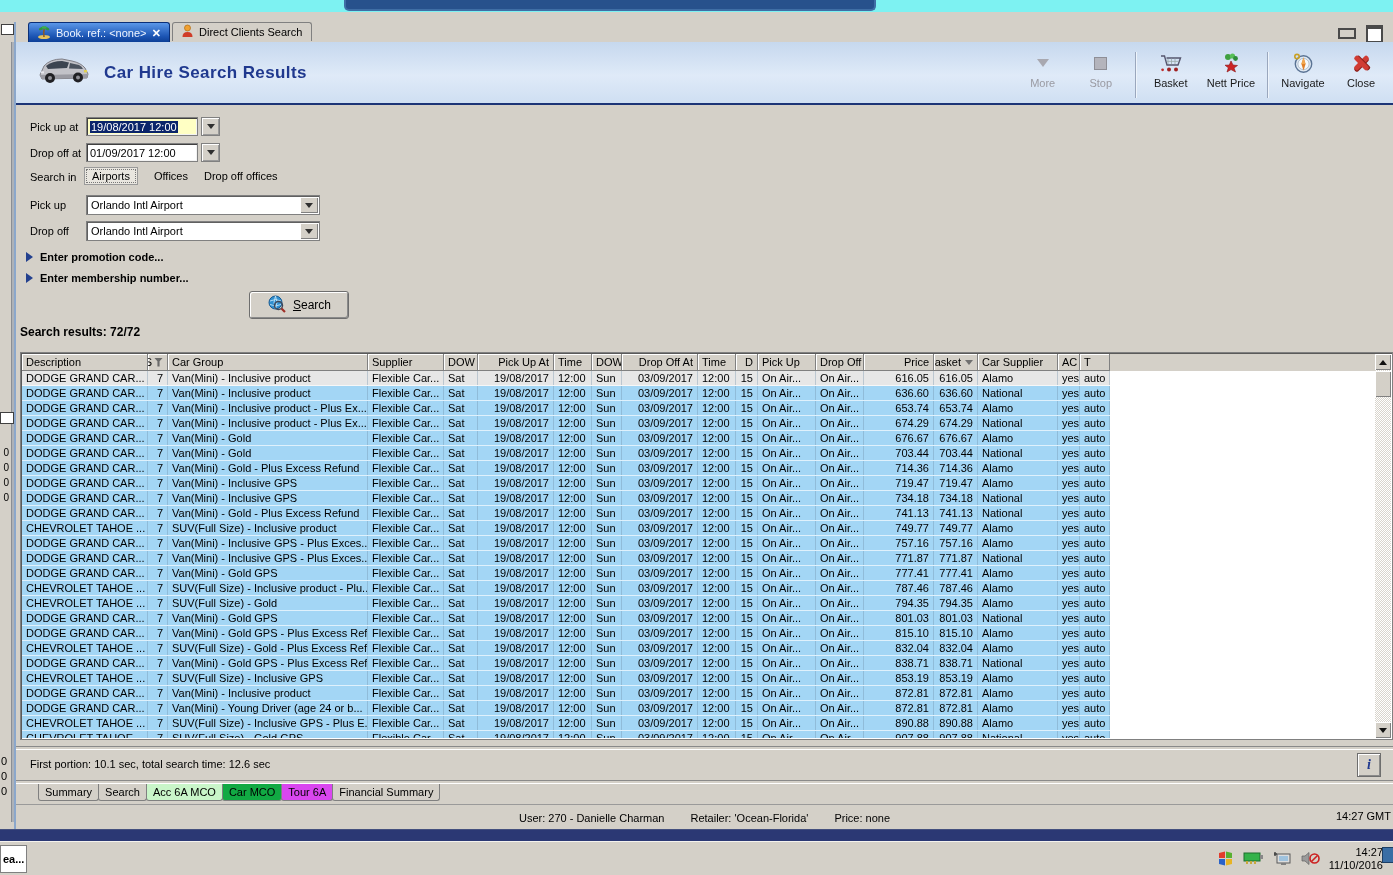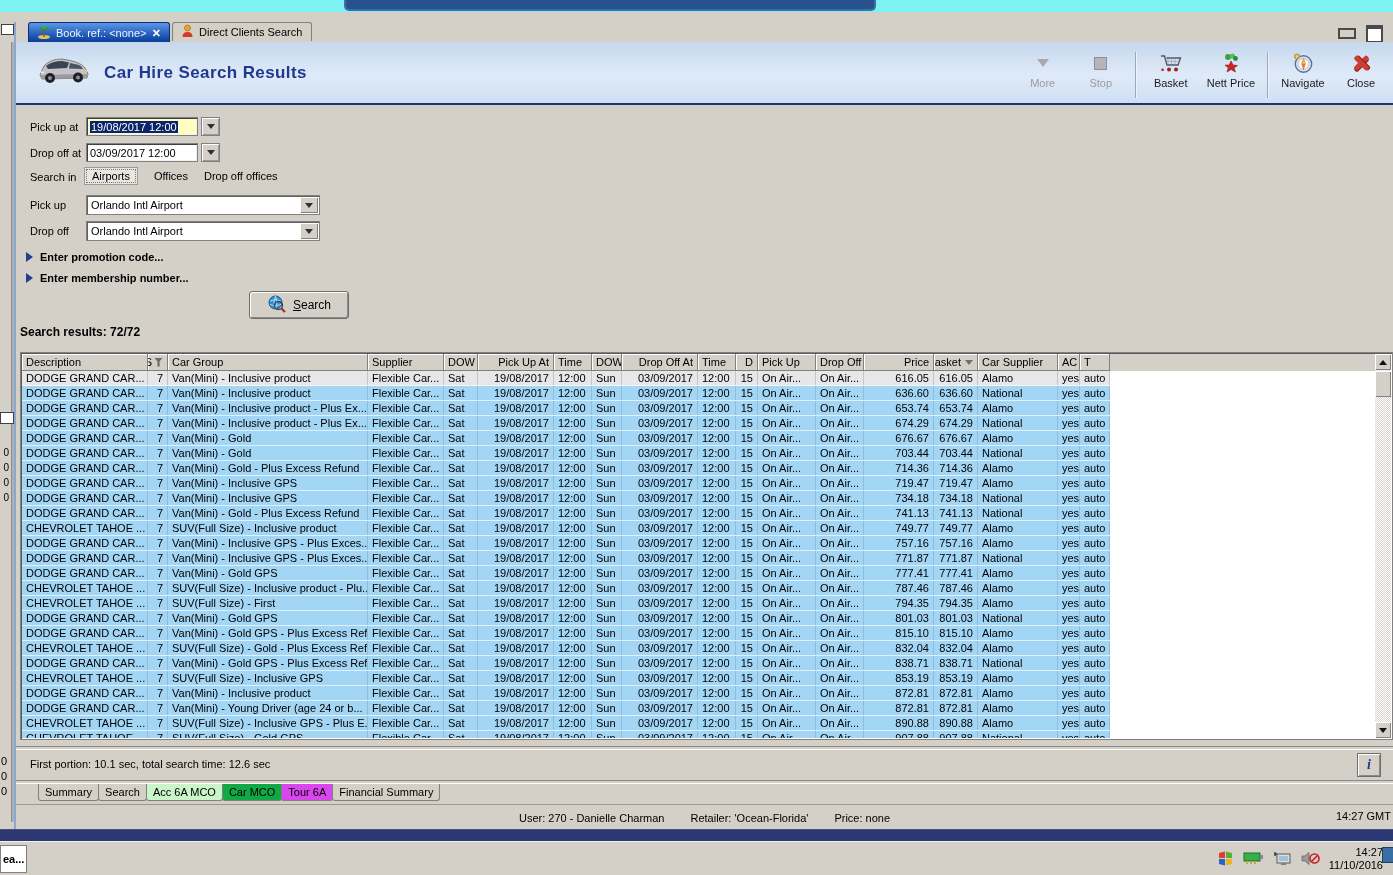--- a/index.html
+++ b/index.html
@@ -256,21 +256,21 @@
   <span class="flabel" style="top:14px;">Pick up at</span>
   <div class="dtfield yellow" style="top:10px;">
     <span class="sel-text">19/08/2017 12:00</span>
   </div>
   <div class="ddbtn" style="left:185px;top:10px;">
       <span class="ddarrow"></span>
     </div>
 
   <span class="flabel" style="top:40px;">Drop off at</span>
   <div class="dtfield" style="top:36px;">
-    <span>03/09/2017 12:00</span>
+    <span>01/09/2017 12:00</span>
   </div>
   <div class="ddbtn" style="left:185px;top:36px;">
       <span class="ddarrow"></span>
     </div>
 
   <span class="flabel" style="top:64px;">Search in</span>
   <div class="seg-row" id="search-in-options">
       <span class="seg-btn">Airports</span>
       <span class="seg-lbl">Offices</span>
       <span class="seg-lbl">Drop off offices</span>
@@ -672,21 +672,21 @@
         <div class="tcell" style="width: 48px; text-align: left;">On Air...</div>
         <div class="tcell" style="width: 70px; text-align: right;">787.46</div>
         <div class="tcell" style="width: 44px; text-align: right;">787.46</div>
         <div class="tcell" style="width: 80px; text-align: left;">Alamo</div>
         <div class="tcell" style="width: 22px; text-align: left;">yes</div>
         <div class="tcell" style="width: 30px; text-align: left;">auto</div>
       </div>
       <div class="trow" style="background: rgb(163, 214, 245);">
         <div class="tcell" style="width: 126px; text-align: left;">CHEVROLET TAHOE ...</div>
         <div class="tcell" style="width: 20px; text-align: right;">7</div>
-        <div class="tcell" style="width: 200px; text-align: left;">SUV(Full Size) - First</div>
+        <div class="tcell" style="width: 200px; text-align: left;">SUV(Full Size) - Gold</div>
         <div class="tcell" style="width: 76px; text-align: left;">Flexible Car...</div>
         <div class="tcell" style="width: 34px; text-align: left;">Sat</div>
         <div class="tcell" style="width: 76px; text-align: right;">19/08/2017</div>
         <div class="tcell" style="width: 38px; text-align: left;">12:00</div>
         <div class="tcell" style="width: 30px; text-align: left;">Sun</div>
         <div class="tcell" style="width: 76px; text-align: right;">03/09/2017</div>
         <div class="tcell" style="width: 38px; text-align: left;">12:00</div>
         <div class="tcell" style="width: 22px; text-align: right;">15</div>
         <div class="tcell" style="width: 58px; text-align: left;">On Air...</div>
         <div class="tcell" style="width: 48px; text-align: left;">On Air...</div>

